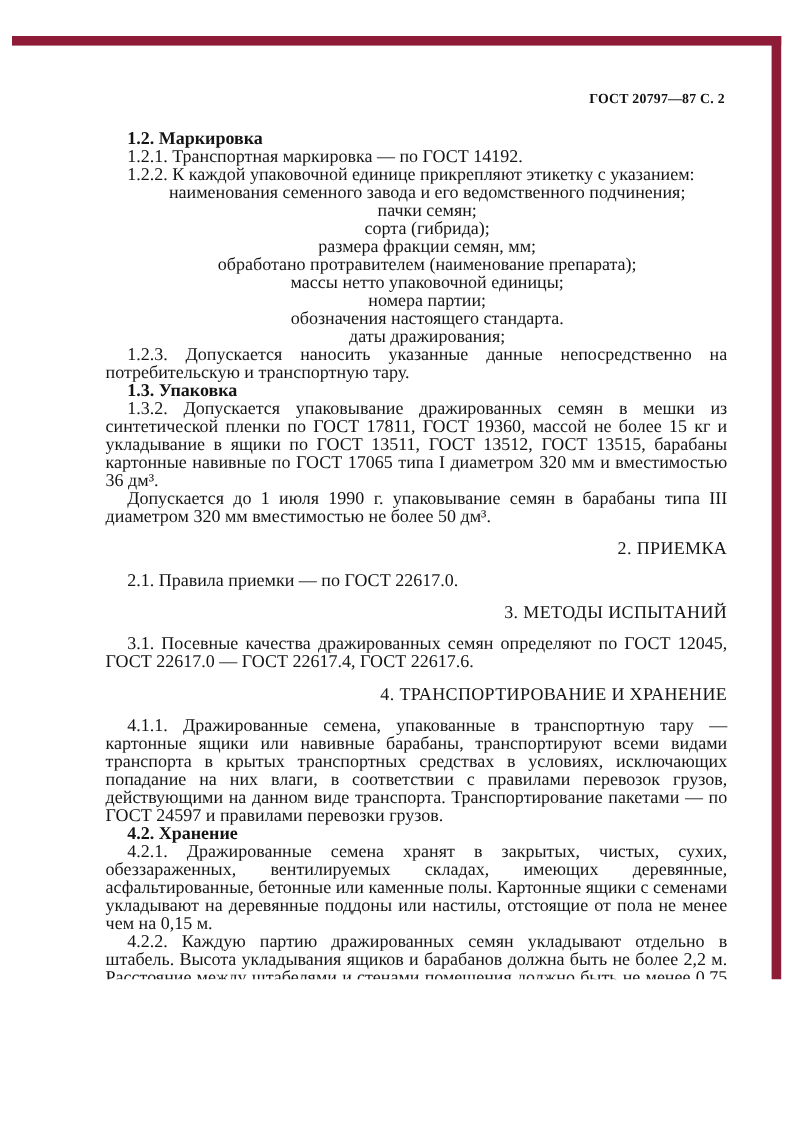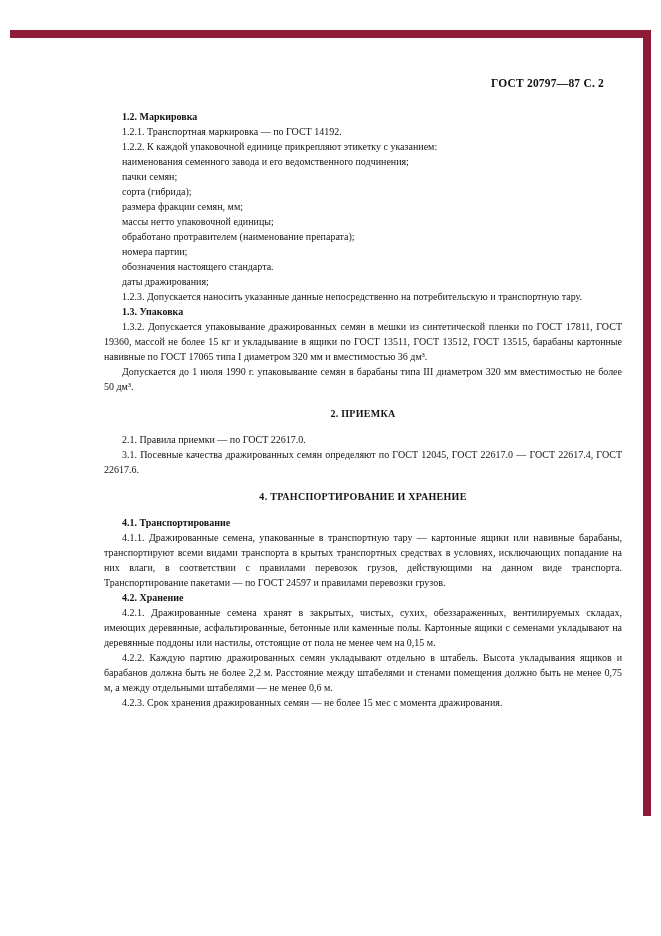--- a/index.html
+++ b/index.html
@@ -24,33 +24,33 @@
     position: absolute;
     top: 77px; right: 57px;
     font-size: 11.5px;
     font-weight: bold;
     color: #111111;
     letter-spacing: 0.2px;
   }
 
   .doc {
     position: absolute;
-    left: 104px; top: 109px;
+    left: 88px; top: 109px;
     width: 518px;
-    font-size: 10px;
+    font-size: 15px;
     line-height: 15px;
     color: #141414;
   }
   .doc p { margin: 0; }
   .p      { text-align: justify; text-indent: 18px; }
-  .line   { text-indent: 18px; }
+  .line   { text-indent: 18px; text-align: center; }
   .h-sub  { font-weight: bold; text-indent: 18px; }
   .h-center {
-    font-weight: bold;
-    text-align: center;
+    font-weight: normal;
+    text-align: right;
     text-indent: 0;
     margin: 12px 0 11px 0 !important;
     letter-spacing: 0.3px;
   }
 </style>
 </head>
 <body>
 
 <div class="page">
   <div class="rule rule-top"></div>
@@ -61,33 +61,33 @@
   <div class="header">ГОСТ 20797—87 С. 2</div>
 
   <div class="doc">
       <p class="h-sub">1.2. Маркировка</p>
       <p class="p">1.2.1. Транспортная маркировка — по ГОСТ 14192.</p>
       <p class="p">1.2.2. К каждой упаковочной единице прикрепляют этикетку с указанием:</p>
       <p class="line">наименования семенного завода и его ведомственного подчинения;</p>
       <p class="line">пачки семян;</p>
       <p class="line">сорта (гибрида);</p>
       <p class="line">размера фракции семян, мм;</p>
+      <p class="line">обработано протравителем (наименование препарата);</p>
       <p class="line">массы нетто упаковочной единицы;</p>
-      <p class="line">обработано протравителем (наименование препарата);</p>
       <p class="line">номера партии;</p>
       <p class="line">обозначения настоящего стандарта.</p>
       <p class="line">даты дражирования;</p>
       <p class="p">1.2.3. Допускается наносить указанные данные непосредственно на потребительскую и транспортную тару.</p>
       <p class="h-sub">1.3. Упаковка</p>
       <p class="p">1.3.2. Допускается упаковывание дражированных семян в мешки из синтетической пленки по ГОСТ 17811, ГОСТ 19360, массой не более 15 кг и укладывание в ящики по ГОСТ 13511, ГОСТ 13512, ГОСТ 13515, барабаны картонные навивные по ГОСТ 17065 типа I диаметром 320 мм и вместимостью 36 дм³.</p>
       <p class="p">Допускается до 1 июля 1990 г. упаковывание семян в барабаны типа III диаметром 320 мм вместимостью не более 50 дм³.</p>
       <p class="h-center">2. ПРИЕМКА</p>
       <p class="p">2.1. Правила приемки — по ГОСТ 22617.0.</p>
+      <p class="h-center">3. МЕТОДЫ ИСПЫТАНИЙ</p>
       <p class="p">3.1. Посевные качества дражированных семян определяют по ГОСТ 12045, ГОСТ 22617.0 — ГОСТ 22617.4, ГОСТ 22617.6.</p>
       <p class="h-center">4. ТРАНСПОРТИРОВАНИЕ И ХРАНЕНИЕ</p>
-      <p class="h-sub">4.1. Транспортирование</p>
       <p class="p">4.1.1. Дражированные семена, упакованные в транспортную тару — картонные ящики или навивные барабаны, транспортируют всеми видами транспорта в крытых транспортных средствах в условиях, исключающих попадание на них влаги, в соответствии с правилами перевозок грузов, действующими на данном виде транспорта. Транспортирование пакетами — по ГОСТ 24597 и правилами перевозки грузов.</p>
       <p class="h-sub">4.2. Хранение</p>
       <p class="p">4.2.1. Дражированные семена хранят в закрытых, чистых, сухих, обеззараженных, вентилируемых складах, имеющих деревянные, асфальтированные, бетонные или каменные полы. Картонные ящики с семенами укладывают на деревянные поддоны или настилы, отстоящие от пола не менее чем на 0,15 м.</p>
       <p class="p">4.2.2. Каждую партию дражированных семян укладывают отдельно в штабель. Высота укладывания ящиков и барабанов должна быть не более 2,2 м. Расстояние между штабелями и стенами помещения должно быть не менее 0,75 м, а между отдельными штабелями — не менее 0,6 м.</p>
       <p class="p">4.2.3. Срок хранения дражированных семян — не более 15 мес с момента дражирования.</p>
     </div>
 </div>
 
 </body></html>

